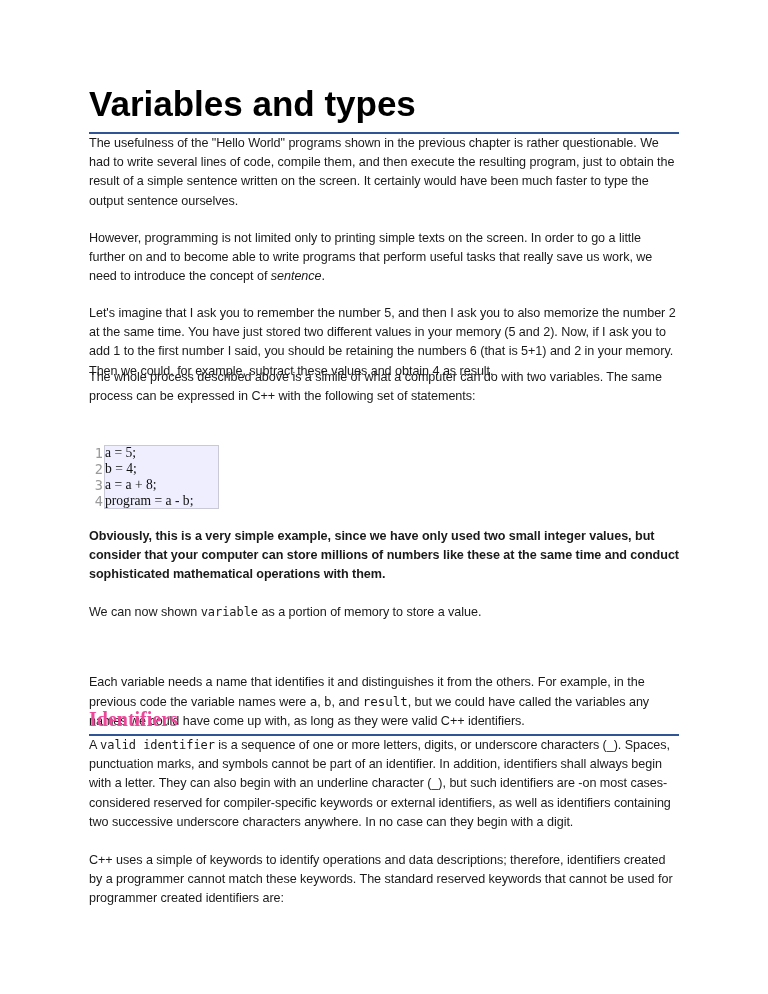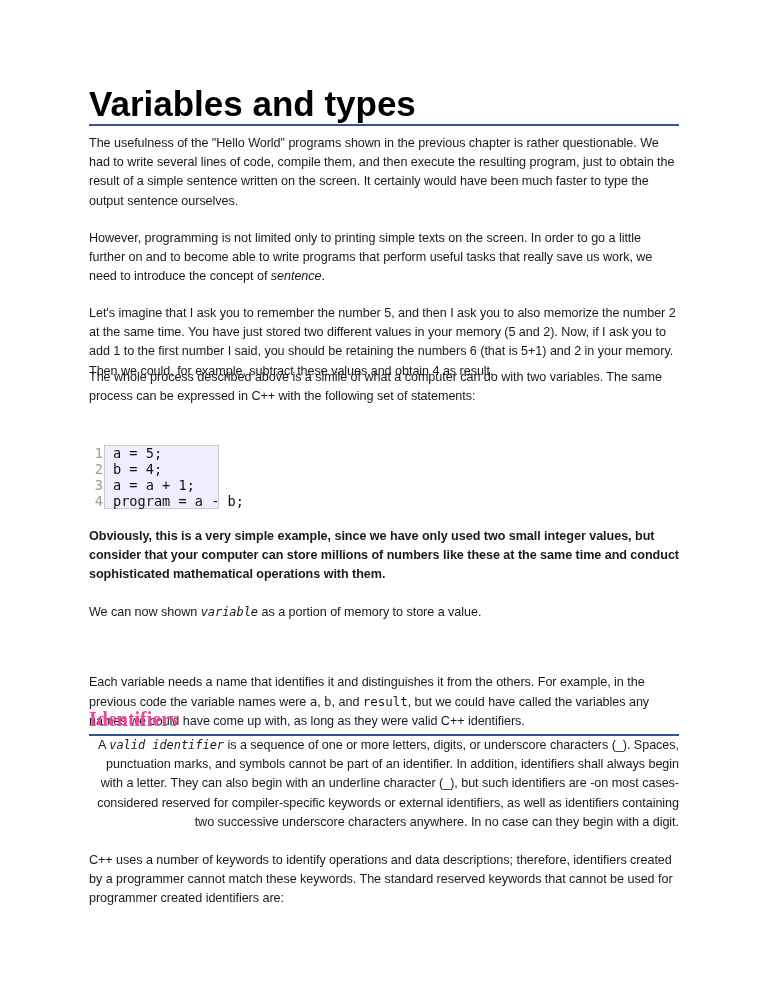--- a/index.html
+++ b/index.html
@@ -5,43 +5,43 @@
     html, body { margin: 0; padding: 0; background: #ffffff; }
     body {
       width: 768px; height: 994px; position: relative; overflow: hidden;
       font-family: "Liberation Sans", sans-serif; color: #1a1a1a;
     }
     .page { position: absolute; left: 89px; top: 0; width: 590px; }
     .h1 {
       position: absolute; left: 0; top: 84px; width: 590px;
       font-family: "Liberation Sans", sans-serif; font-weight: bold;
       font-size: 35px; line-height: 40px; color: #000;
-      border-bottom: 2px solid #2f5596; padding-bottom: 0;
+      border-bottom: 2px solid #2f5596; padding-bottom: 8px;
       height: 40px;
     }
     .p {
       position: absolute; left: 0; width: 590px;
       font-family: "Liberation Sans", sans-serif; font-size: 12.6px;
       line-height: 19.2px; color: #1a1a1a; letter-spacing: -0.05px;
     }
     .p em { font-style: italic; }
-    .mono-i { font-family: "DejaVu Sans Mono", monospace; font-style: italic; font-size: 12px; }
+    .mono-i { font-family: "DejaVu Sans Mono", monospace; font-size: 12px; }
     .mono { font-family: "DejaVu Sans Mono", monospace; font-size: 12.5px; }
     .code {
       position: absolute; left: 0; top: 445px;
       font-family: "DejaVu Sans Mono", monospace; font-size: 13.6px; line-height: 16px;
     }
     .code-row { display: flex; height: 16px; }
     .ln { width: 14px; text-align: right; color: #9a9a9a; padding-right: 2px; }
     .code-box {
       position: absolute; left: 15px; top: 0; width: 115px; height: 64px;
       background: #eeeeff; border: 1px solid #c9c9d8; box-sizing: border-box;
     }
     .code-lines { position: absolute; left: 0; top: 0; }
-    .code-text { padding-left: 8px; color: #111; white-space: pre; }
+    .code-text { padding-left: 0; color: #111; white-space: pre; font-family: Liberation Serif, serif; }
     .h2 {
       position: absolute; left: 0; top: 704px; width: 590px;
       font-family: "Liberation Serif", serif; font-weight: bold;
       font-size: 20px; line-height: 30px; color: #ec4899;
       border-bottom: 2px solid #2f5596; height: 30px;
     }
   </style>
 </head>
 <body>
 
@@ -65,40 +65,40 @@
       <div class="code-row">
         <span class="ln">1</span>
         <span class="code-text">a = 5;</span>
       </div>
       <div class="code-row">
         <span class="ln">2</span>
         <span class="code-text">b = 4;</span>
       </div>
       <div class="code-row">
         <span class="ln">3</span>
-        <span class="code-text">a = a + 1;</span>
+        <span class="code-text">a = a + 8;</span>
       </div>
       <div class="code-row">
         <span class="ln">4</span>
         <span class="code-text">program = a - b;</span>
       </div>
     </div>
   </div>
 
   <div class="p" style="top:527px;font-weight:bold;">Obviously, this is a very simple example, since we have only used two small integer values, but consider that your computer can store millions of numbers like these at the same time and conduct sophisticated mathematical operations with them.</div>
 
   <div class="p" style="top:603px;">
     <span>We can now shown </span><span class="mono-i">variable</span><span> as a portion of memory to store a value.</span>
   </div>
 
   <div class="p" style="top:673px;">
     <span>Each variable needs a name that identifies it and distinguishes it from the others. For example, in the previous code the variable names were </span><span class="mono">a</span><span>, </span><span class="mono">b</span><span>, and </span><span class="mono">result</span><span>, but we could have called the variables any names we could have come up with, as long as they were valid C++ identifiers.</span>
   </div>
 
   <div class="h2">Identifiers</div>
 
-  <div class="p" style="top:736px;text-align:right;">
+  <div class="p" style="top:736px;">
     <span>A </span><span class="mono-i">valid identifier</span><span> is a sequence of one or more letters, digits, or underscore characters (_). Spaces, punctuation marks, and symbols cannot be part of an identifier. In addition, identifiers shall always begin with a letter. They can also begin with an underline character (_), but such identifiers are -on most cases- considered reserved for compiler-specific keywords or external identifiers, as well as identifiers containing two successive underscore characters anywhere. In no case can they begin with a digit.</span>
   </div>
 
-  <div class="p" style="top:851px;">C++ uses a number of keywords to identify operations and data descriptions; therefore, identifiers created by a programmer cannot match these keywords. The standard reserved keywords that cannot be used for programmer created identifiers are:</div>
+  <div class="p" style="top:851px;">C++ uses a simple of keywords to identify operations and data descriptions; therefore, identifiers created by a programmer cannot match these keywords. The standard reserved keywords that cannot be used for programmer created identifiers are:</div>
 
 </div>
 
 </body></html>

